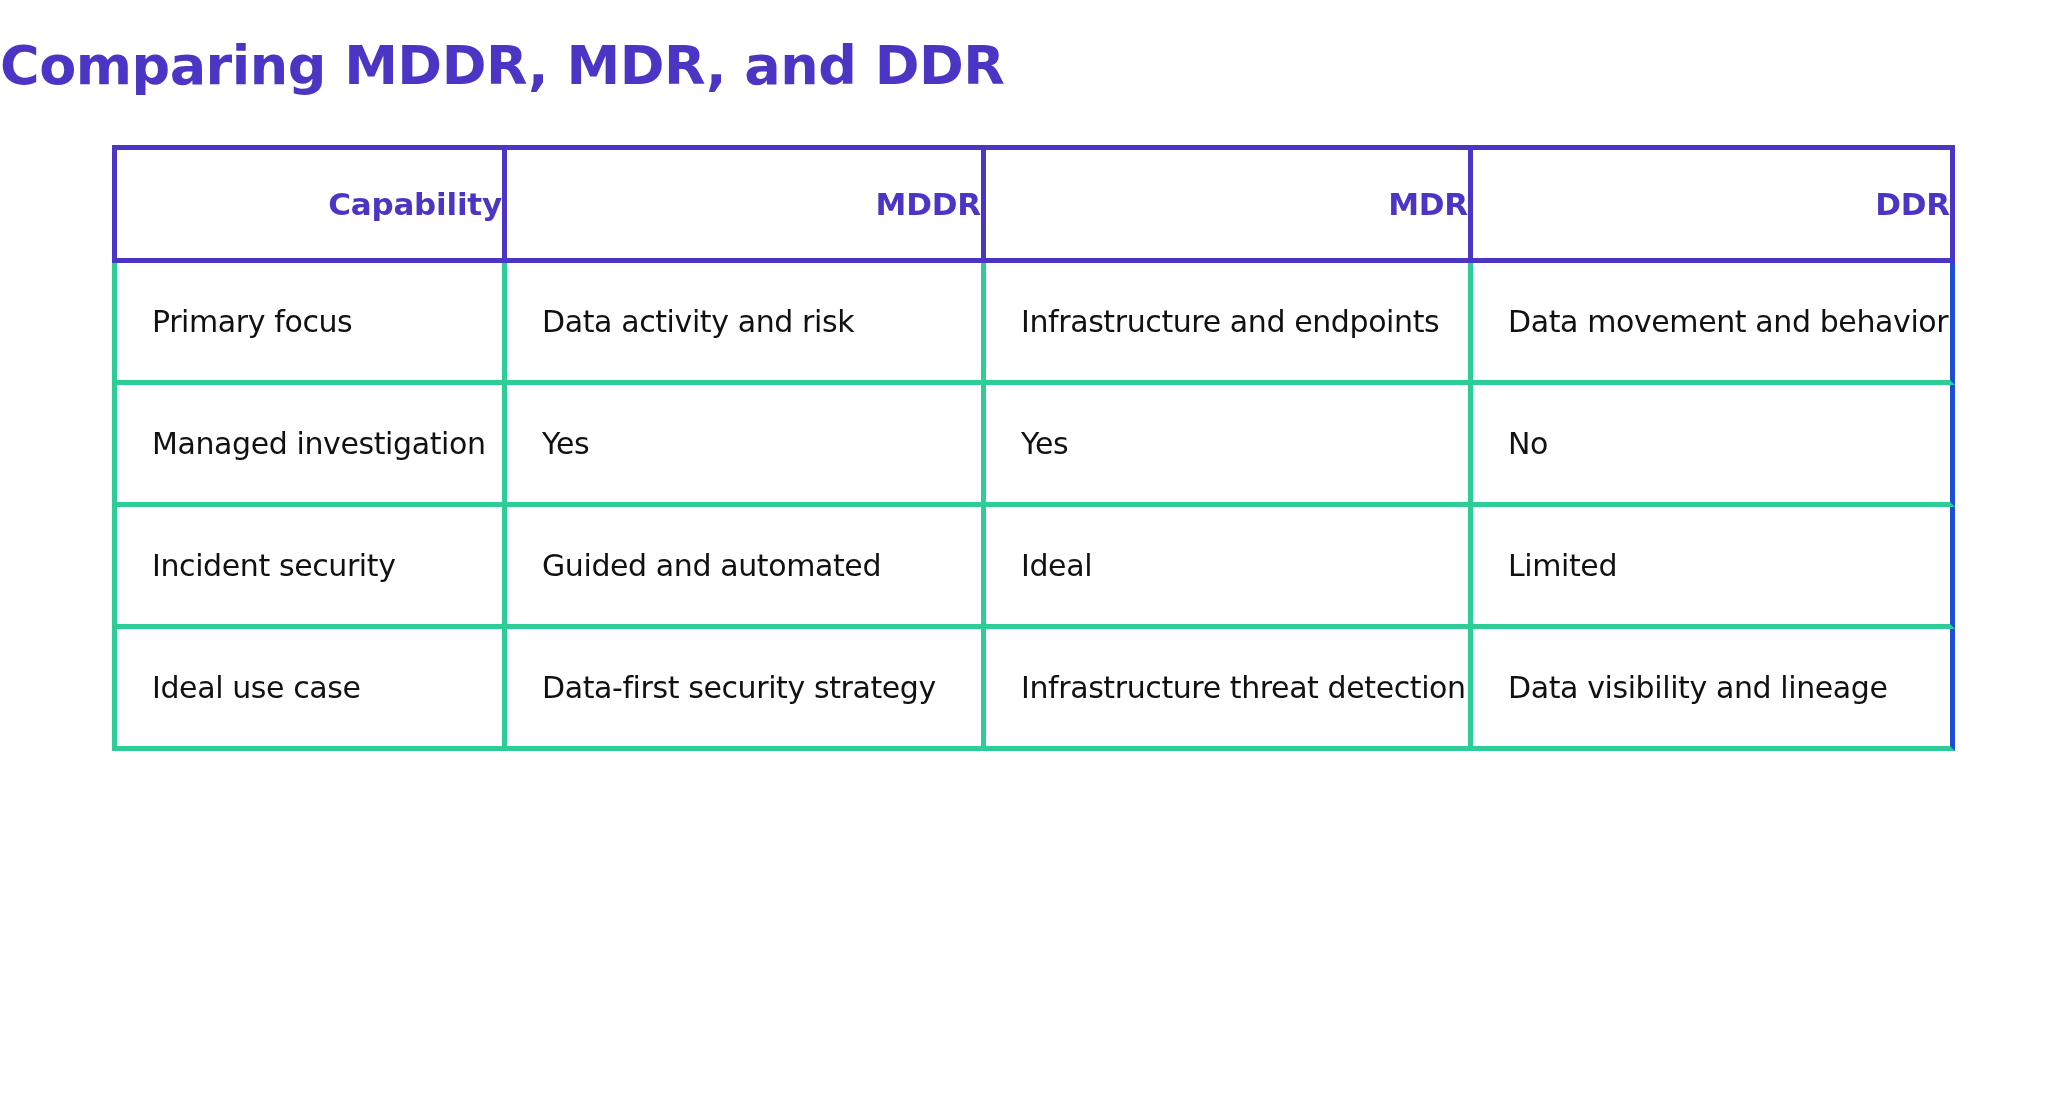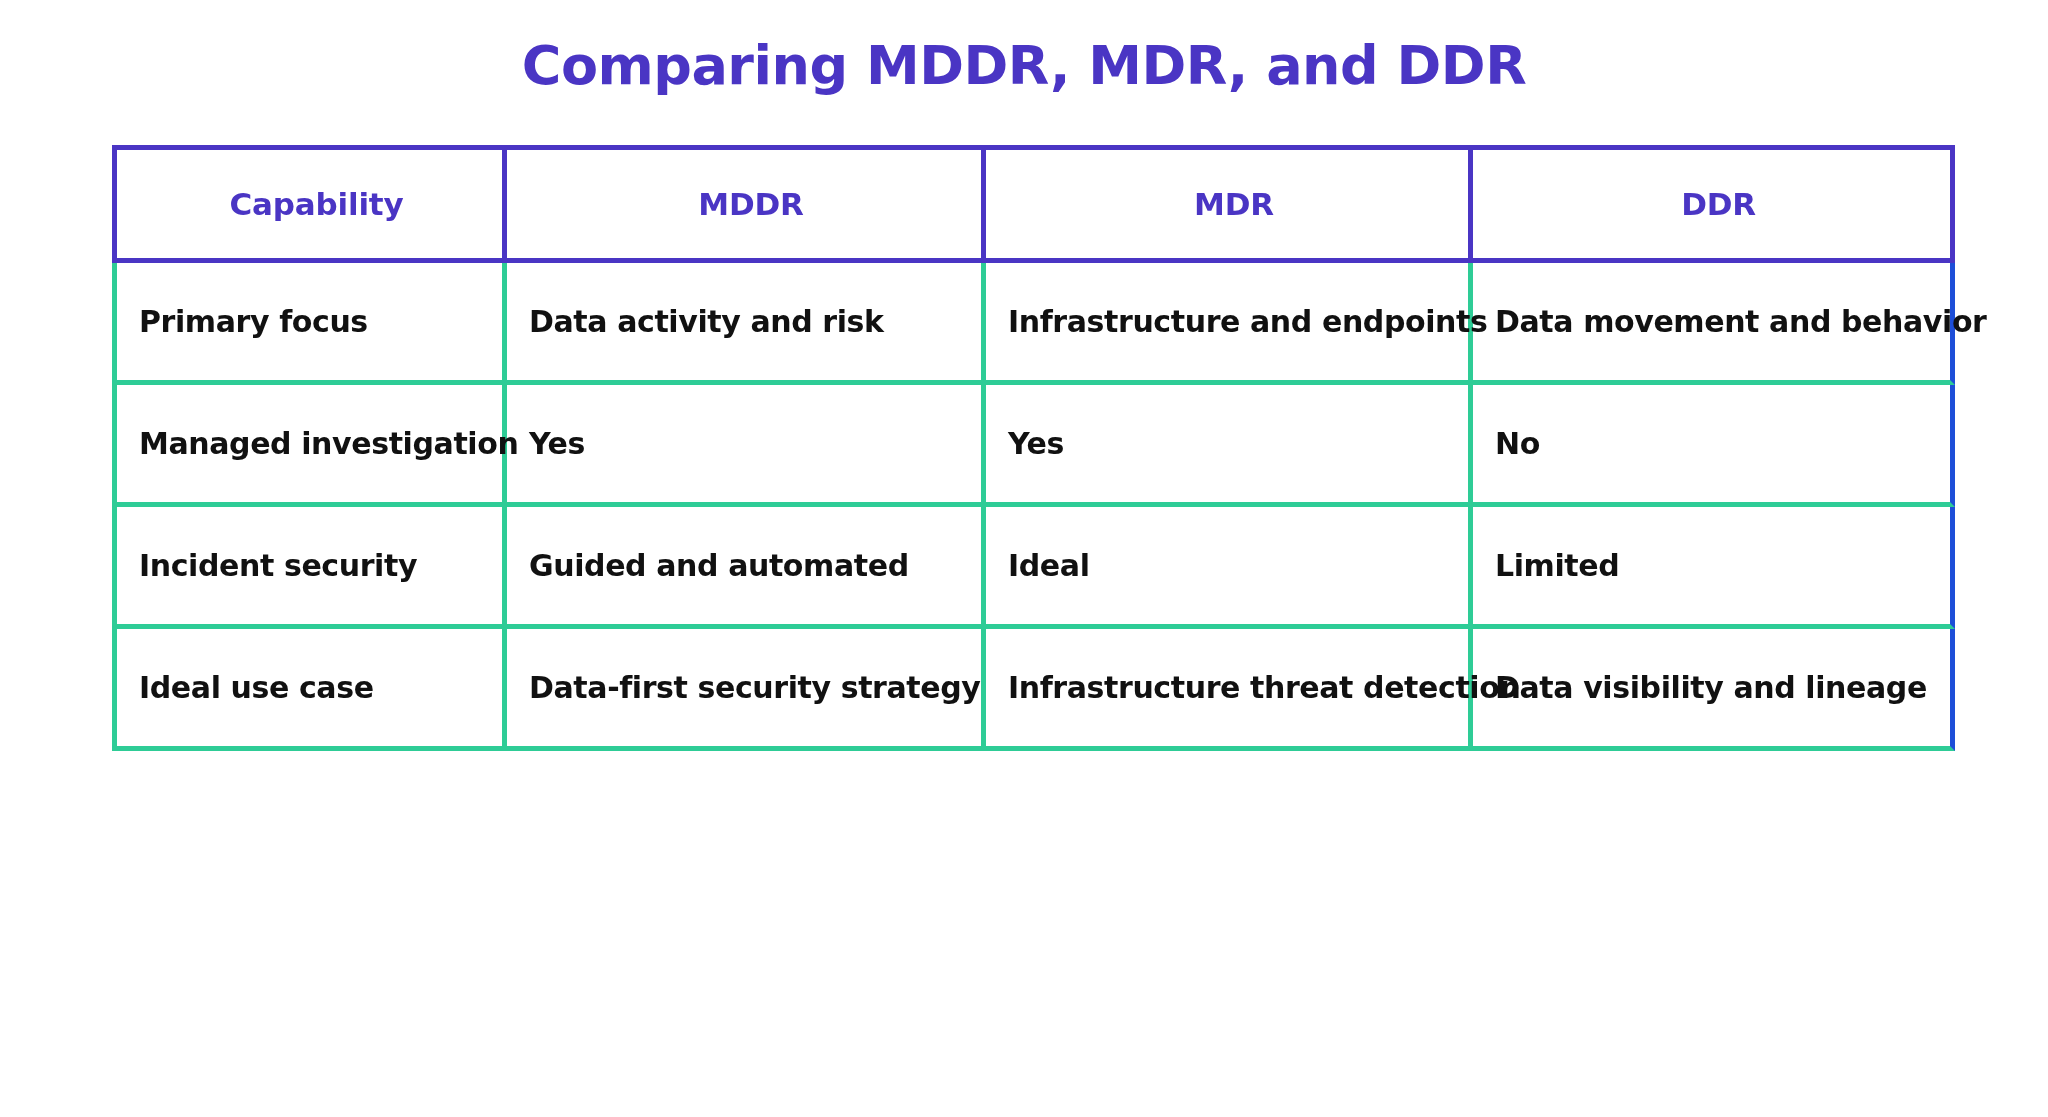--- a/index.html
+++ b/index.html
@@ -13,21 +13,20 @@
     position: relative;
     font-family: "DejaVu Sans", "Liberation Sans", sans-serif;
     overflow: hidden;
   }
 
   .page-title {
     position: absolute;
     top: 34px;
     left: 0;
     width: 2048px;
-    text-align: center;
     font-size: 54px;
     font-weight: 700;
     letter-spacing: -0.5px;
     color: #4a35c4;
     font-family: "DejaVu Sans", "Liberation Sans", sans-serif;
   }
 
   .table-wrap {
     position: absolute;
     left: 112px;
@@ -44,48 +43,48 @@
 
   table.compare col.c1 { width: 390px; }
   table.compare col.c2 { width: 479px; }
   table.compare col.c3 { width: 487px; }
   table.compare col.c4 { width: 487px; }
 
   
   thead th {
     height: 118px;
     box-sizing: border-box;
-    padding: 0 8px 0 22px;
-    text-align: center;
+    padding: 0 0 0 22px;
+    text-align: right;
     vertical-align: middle;
     color: #4a35c4;
     font-size: 31px;
     font-weight: 700;
     letter-spacing: -0.2px;
     background: #ffffff;
     border-top: 5px solid #4a35c4;
     border-bottom: 5px solid #4a35c4;
     border-left: 5px solid #4a35c4;
     white-space: nowrap;
   }
   thead th:last-child {
     border-right: 5px solid #4a35c4;
     margin-left: 28px;
   }
 
   
   tbody td {
     height: 122px;
     box-sizing: border-box;
-    padding: 0 4px 0 22px;
+    padding: 0 4px 0 35px;
     text-align: left;
     vertical-align: middle;
     color: #111111;
     font-size: 30px;
-    font-weight: 700;
+    font-weight: 400;
     letter-spacing: -0.4px;
     background: #ffffff;
     border-bottom: 5px solid #2ecc96;
     border-left: 5px solid #2ecc96;
     white-space: nowrap;
   }
   tbody td:last-child {
     border-right: 5px solid #1d4ed8;
   }
   tbody tr:first-child td {

